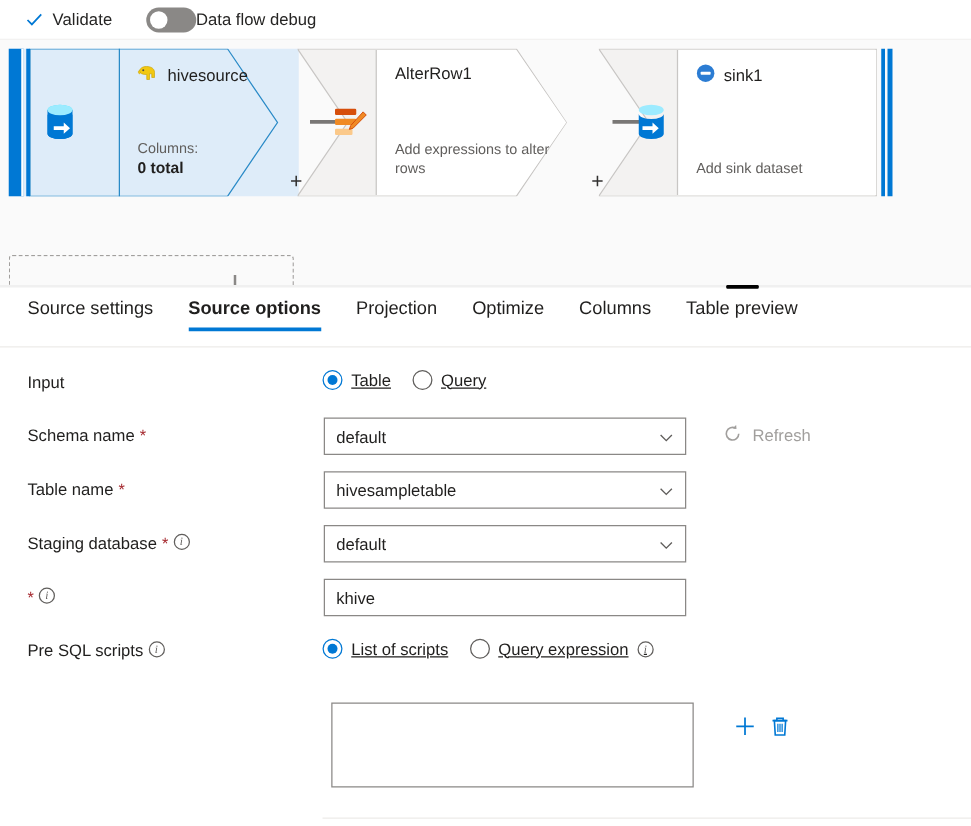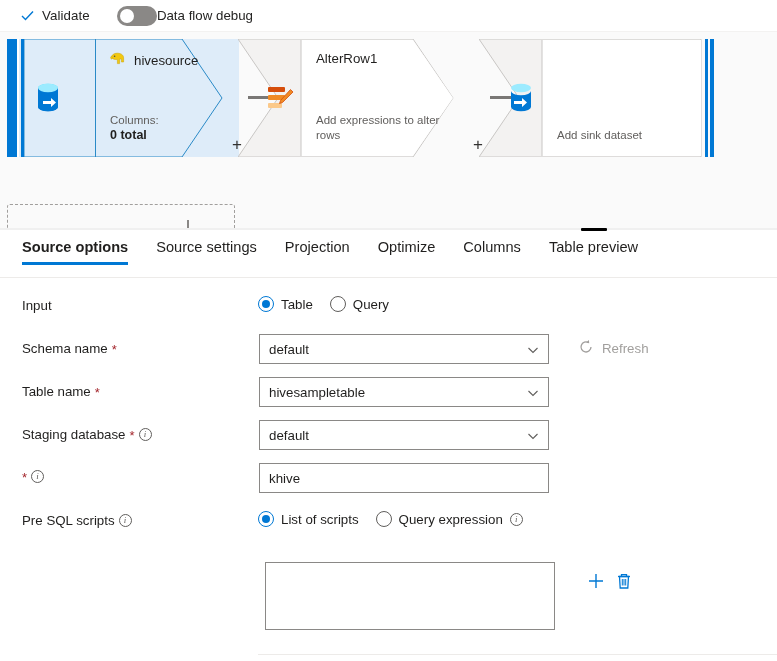--- a/index.html
+++ b/index.html
@@ -140,34 +140,34 @@
   .tabs-underline {
     position:absolute; left:0; top:277px; width:777px; height:1px; background:#edebe9;
   }
 
   
   .form { position:absolute; left:0; top:288px; width:777px; }
   .row { position:relative; height:43px; }
   .lbl {
     position:absolute; left:22px; top:10px;
     font-size:13.3px; color:#201f1e; white-space:nowrap;
-    display:flex; align-items:center; gap:4px;
+    display:flex; gap:4px;
   }
   .req { color:#a4262c; font-size:13px; line-height:1; position:relative; top:1px; }
 
   .info-i {
     display:inline-block; width:13px; height:13px; border-radius:50%;
     border:1px solid #605e5c; color:#605e5c; font-size:9px; line-height:11px;
     text-align:center; font-family:"Liberation Serif", serif; font-style:italic;
     cursor:pointer; vertical-align:middle;
   }
 
   .ctl { position:absolute; left:259px; top:3px; }
 
-  .radio-group { display:flex; align-items:center; gap:17px; }
+  .radio-group { display:flex; align-items:center; gap:17px;text-decoration:underline; }
   .radio-item { display:flex; align-items:center; gap:7px; cursor:pointer; font-size:13.3px; color:#201f1e; }
   .radio {
     width:16px; height:16px; border-radius:50%;
     border:1px solid #605e5c; background:#fff; position:relative; flex:0 0 auto;
   }
   .radio.on { border:1px solid #0078d4; }
   .radio.on::after {
     content:""; position:absolute; left:3px; top:3px; width:8px; height:8px;
     border-radius:50%; background:#0078d4;
   }
@@ -306,40 +306,49 @@
 
         <div class="node-icon-col" style="left:21px;width:42px;">
           <svg width="30" height="32" viewBox="0 0 30 32">
             <ellipse cx="15" cy="6" rx="10" ry="4.2" fill="#9cebff"></ellipse>
             <path d="M5 9 V25 a10 4.2 0 0 0 20 0 V9 a10 4.2 0 0 1 -20 0 Z" fill="#0078d4"></path>
             <path d="M8 19 h8 v-3 l5 4.5 -5 4.5 v-3 h-8 z" fill="#ffffff"></path>
           </svg>
         </div>
 
         <div class="node-body" style="left:64px;width:150px;border-left:none;">
+          <div class="node-title">
+            <span>
+              <svg width="15" height="15" viewBox="0 0 15 15">
+                <circle cx="7.5" cy="7.5" r="7" fill="#2b7cd3"></circle>
+                <rect x="3.5" y="6.3" width="8" height="2.4" rx="0.6" fill="#ffffff"></rect>
+              </svg>
+            </span>
+            <span>sink1</span>
+          </div>
           <div class="node-sub" style="left:14px;">Add sink dataset</div>
         </div>
 
         <div class="selbar-right"></div>
         <div class="selbar-right2"></div>
       </div>
 
     </div>
 
     <div class="dashed-box">
       <div class="dashed-caret"></div>
     </div>
   </div>
 
   <div class="splitter-line"></div>
   <div class="splitter-grip"></div>
 
   <div class="tabbar">
+    <div class="tab">Source settings</div>
     <div class="tab active">Source options</div>
-    <div class="tab">Source settings</div>
     <div class="tab">Projection</div>
     <div class="tab">Optimize</div>
     <div class="tab">Columns</div>
     <div class="tab">Table preview</div>
   </div>
   <div class="tabs-underline"></div>
 
   <div class="form">
 
     <div class="row">

